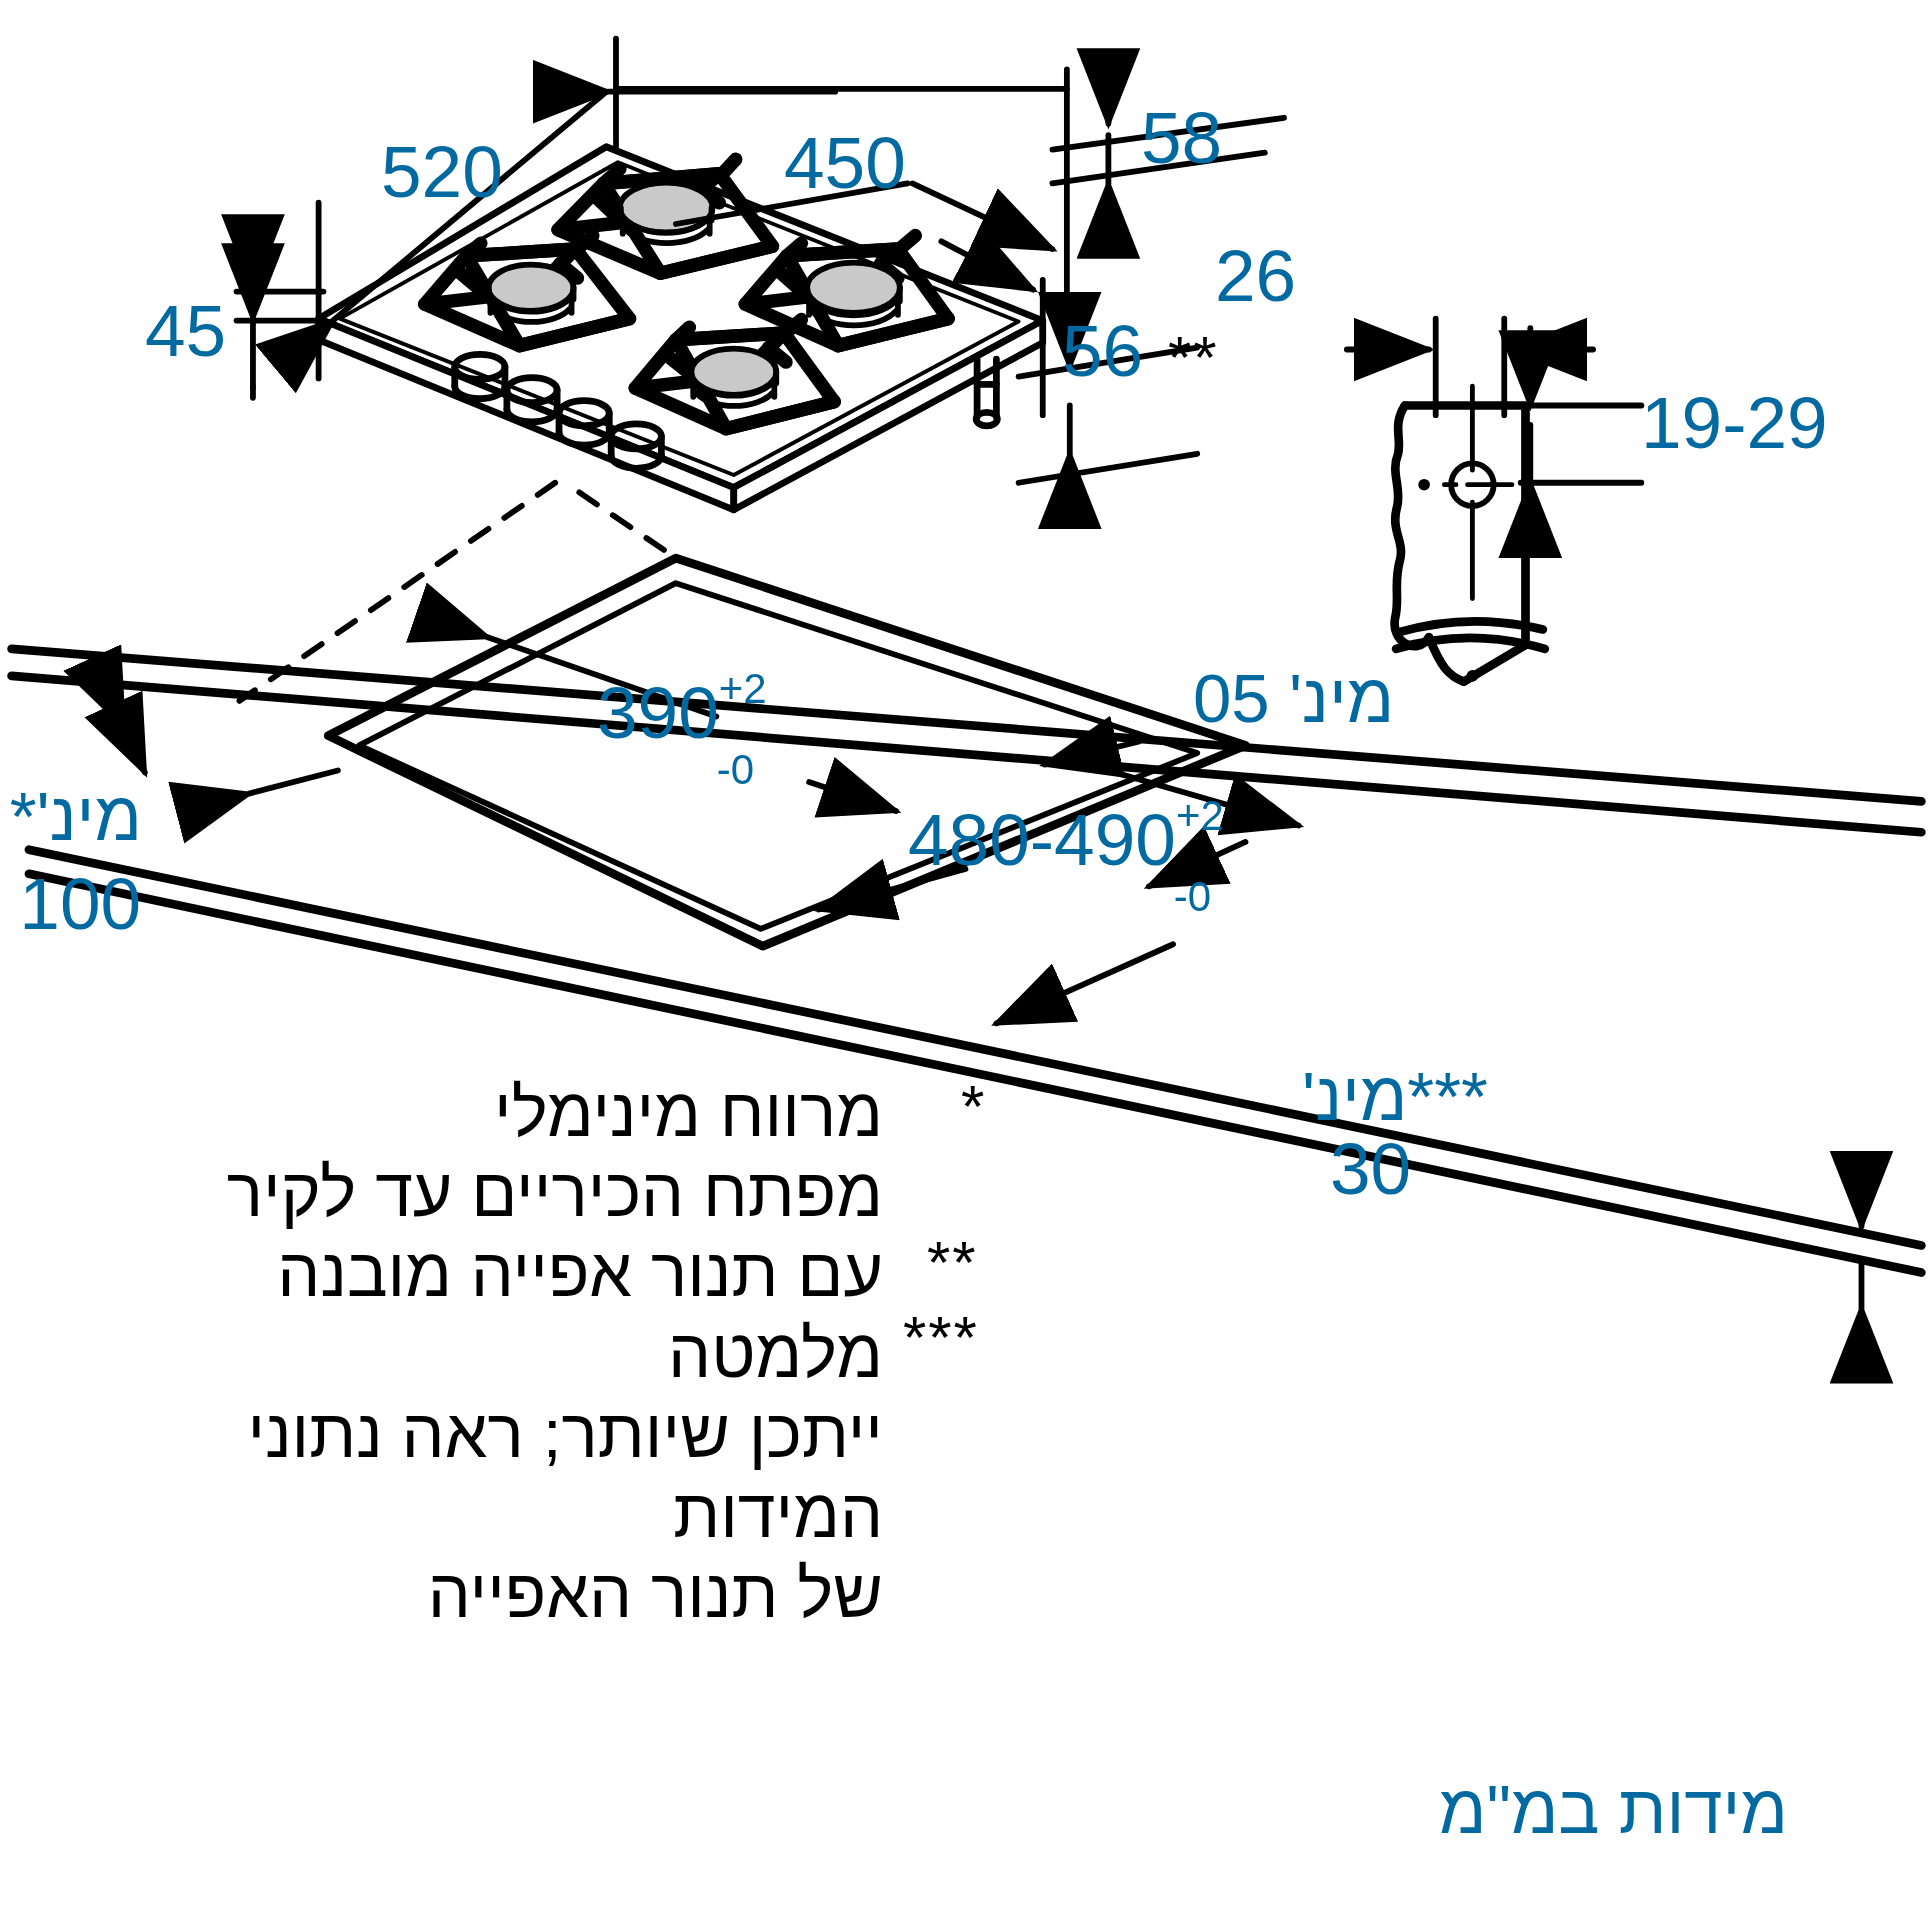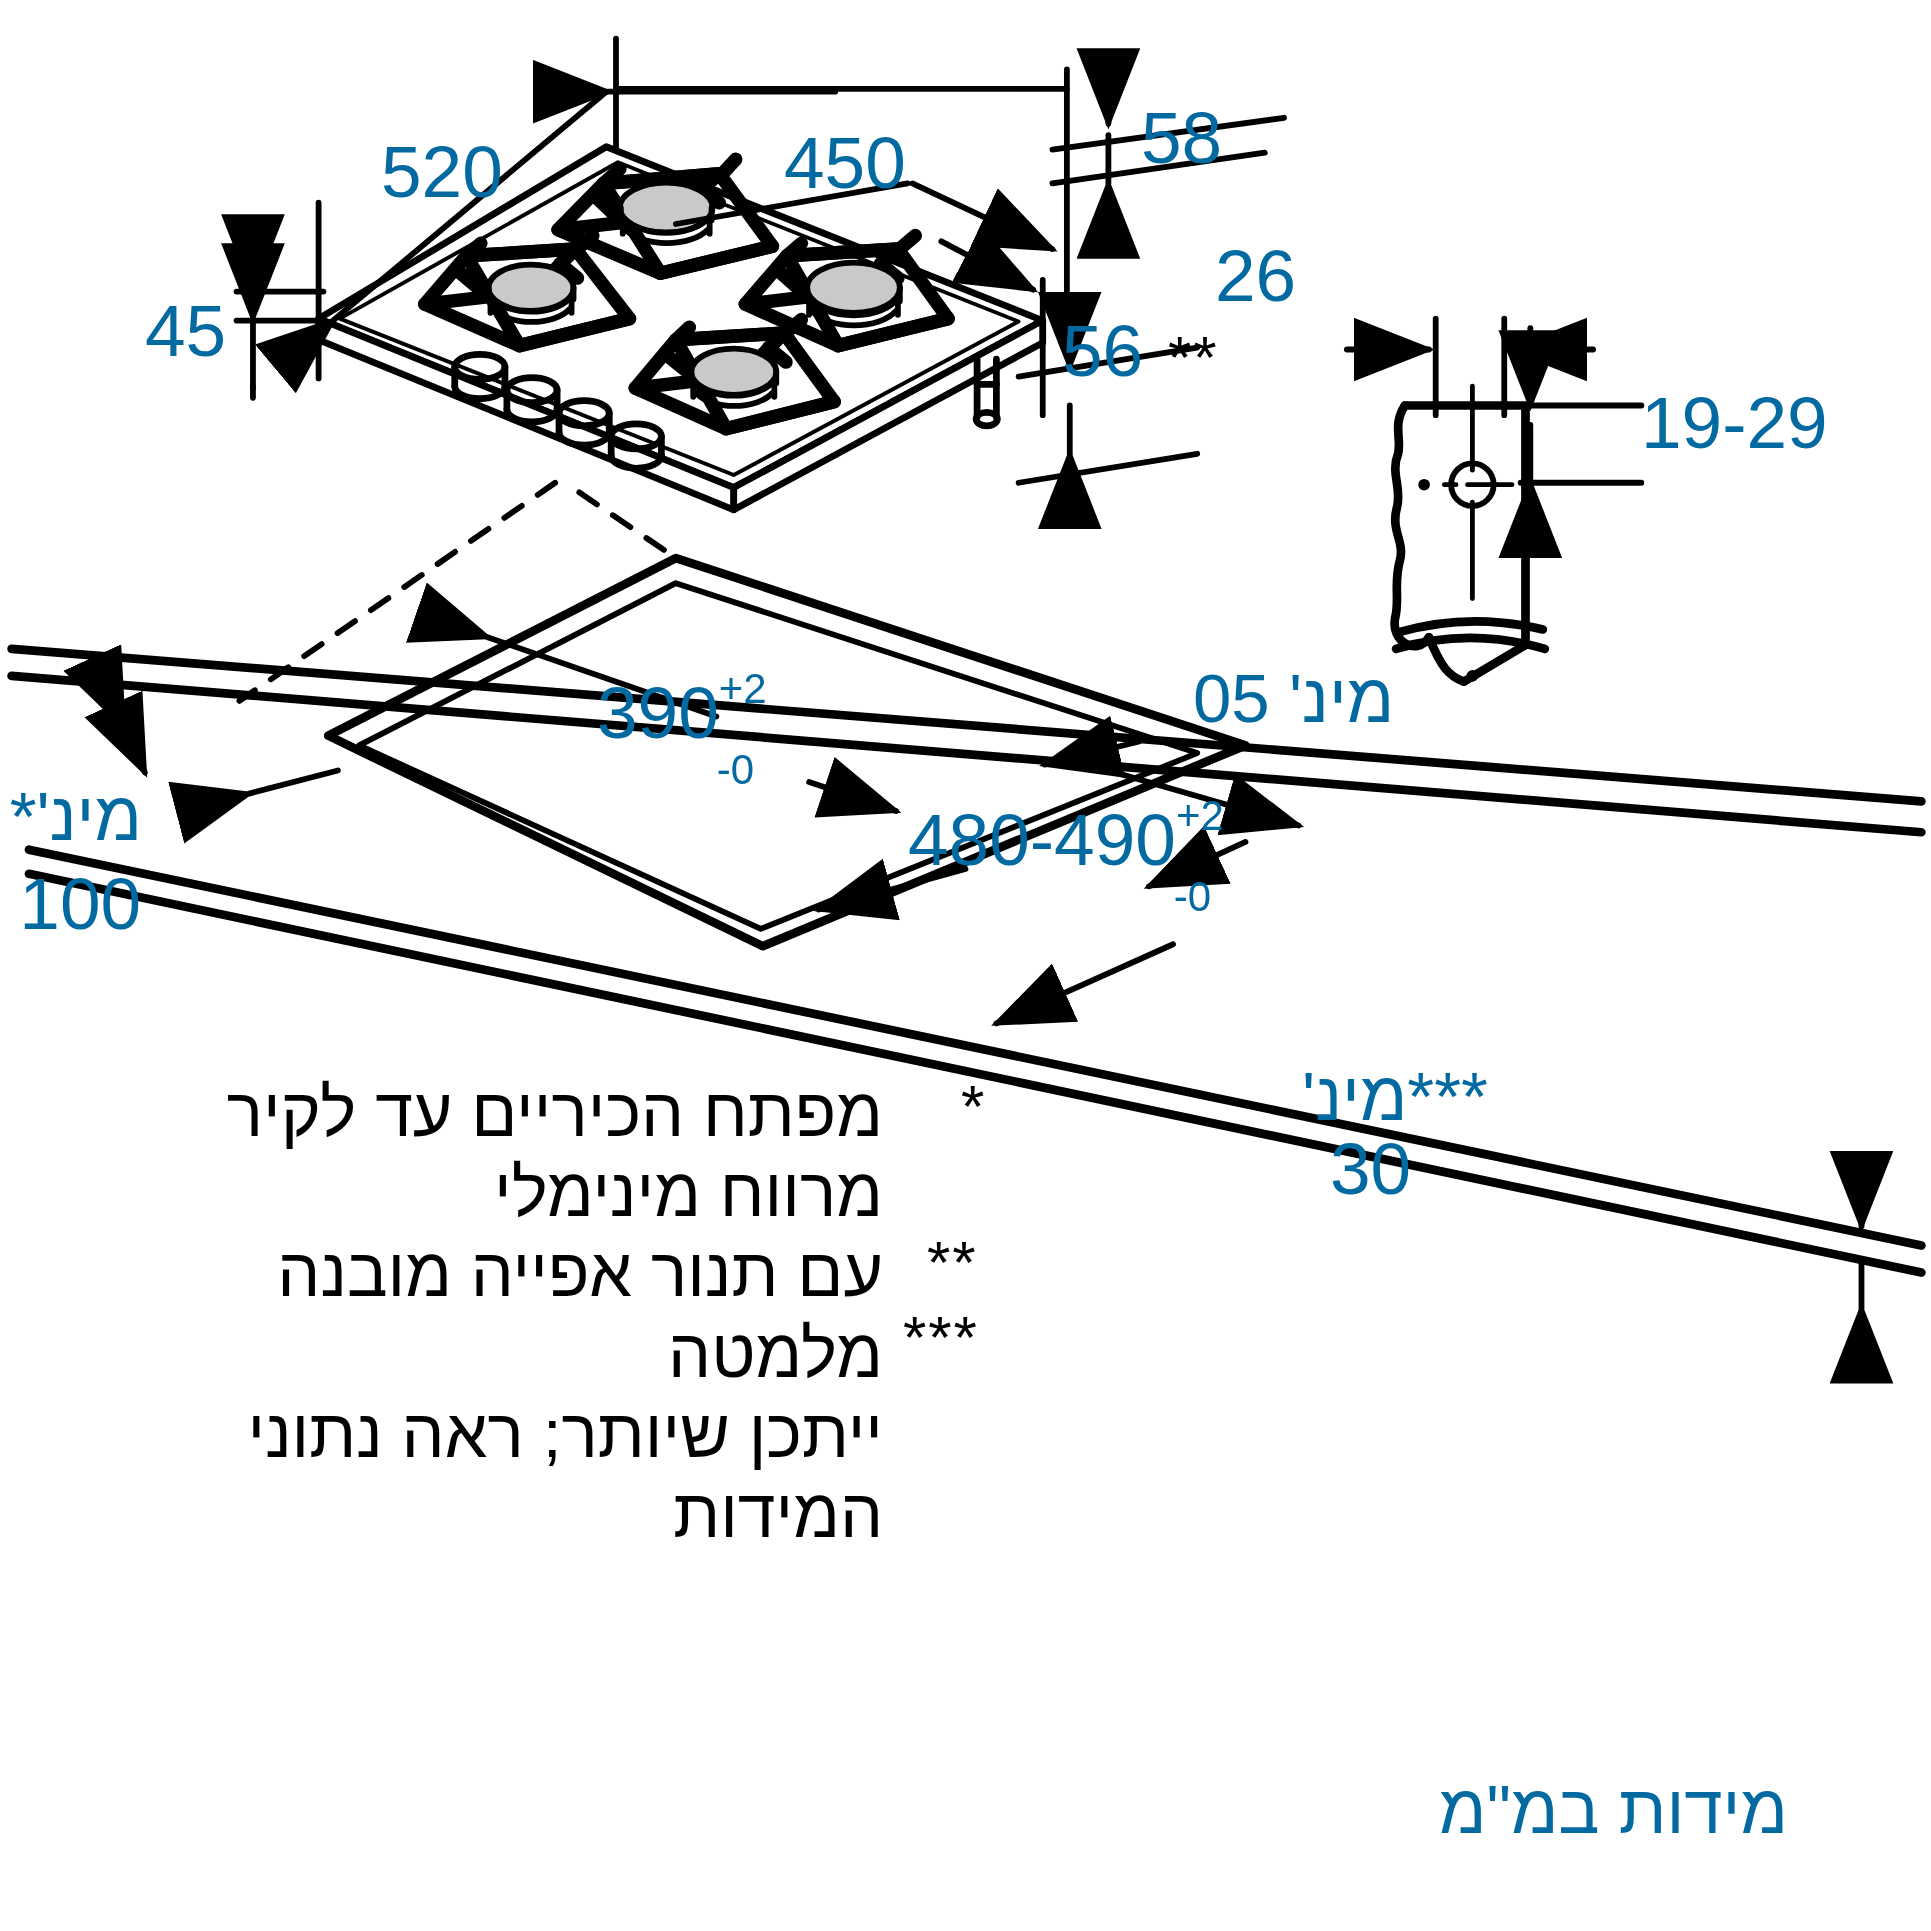--- a/index.html
+++ b/index.html
@@ -287,22 +287,23 @@
 
 <div class="lbl heb" style="left:1302px;top:1062px;">***מינ'</div>
 <div class="lbl num" style="left:1330px;top:1132px;">30</div>
 
 <div class="star" style="left:961px;top:1072px;">*</div>
 
 <div class="star" style="left:927px;top:1228px;">**</div>
 <div class="star" style="left:903px;top:1303px;">***</div>
 
 <div class="notes" style="right:1048px;top:1072px;width:792px;">
+  <div>מרווח מינימלי</div>
   <div>מפתח הכיריים עד לקיר</div>
-  <div>מרווח מינימלי</div>
   <div>עם תנור אפייה מובנה מלמטה</div>
   <div>ייתכן שיותר; ראה נתוני המידות</div>
+  <div>של תנור האפייה</div>
 </div>
 
 <div class="lbl heb" style="left:1439px;top:1775px;">מידות במ"מ</div>
 
 </div>
 
 
 </body></html>

